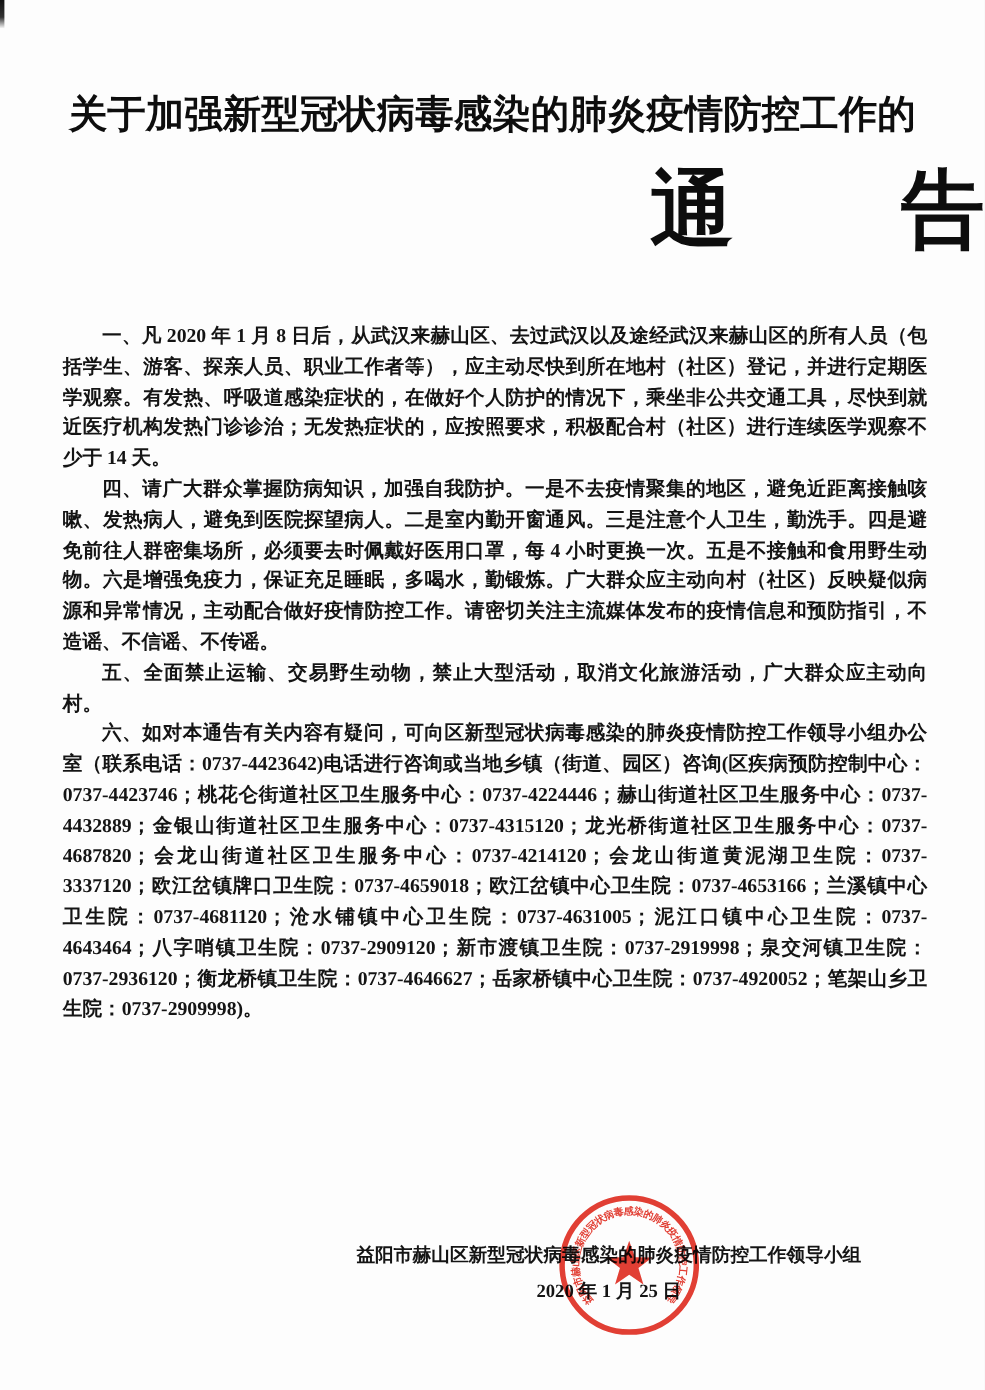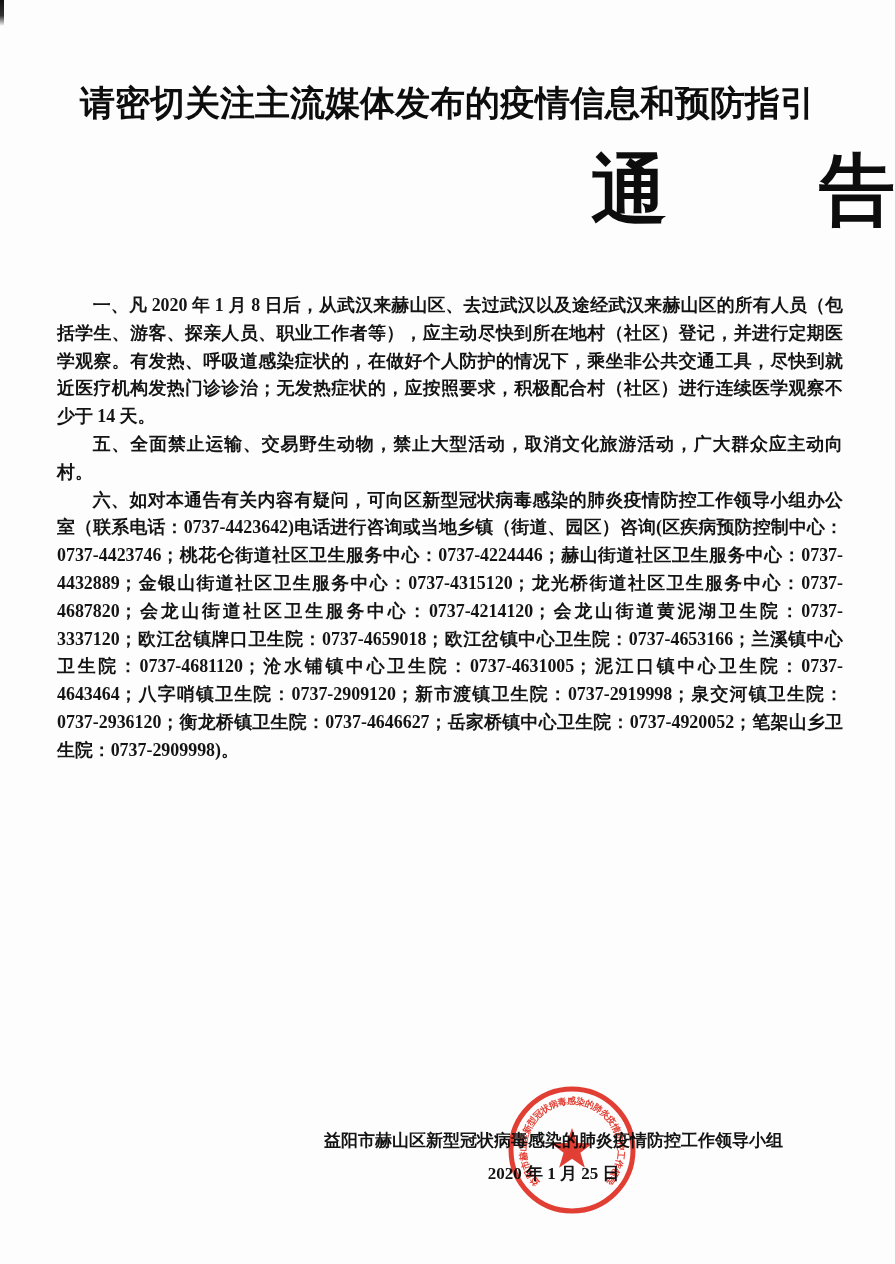--- a/index.html
+++ b/index.html
@@ -53,25 +53,26 @@
     pointer-events:none;
   }
 </style>
 </head>
 <body>
 
 <div class="page">
 
   <div class="scan-mark"></div>
 
-  <div class="title1">请密切关注主流媒体发布的疫情信息和预防指引</div>
+  <div class="title1">关于加强新型冠状病毒感染的肺炎疫情防控工作的</div>
   <div class="title2">通　　告</div>
 
   <div class="body-text">
     <p>一、凡 2020 年 1 月 8 日后，从武汉来赫山区、去过武汉以及途经武汉来赫山区的所有人员（包括学生、游客、探亲人员、职业工作者等），应主动尽快到所在地村（社区）登记，并进行定期医学观察。有发热、呼吸道感染症状的，在做好个人防护的情况下，乘坐非公共交通工具，尽快到就近医疗机构发热门诊诊治；无发热症状的，应按照要求，积极配合村（社区）进行连续医学观察不少于 14 天。</p>
+    <p>四、请广大群众掌握防病知识，加强自我防护。一是不去疫情聚集的地区，避免近距离接触咳嗽、发热病人，避免到医院探望病人。二是室内勤开窗通风。三是注意个人卫生，勤洗手。四是避免前往人群密集场所，必须要去时佩戴好医用口罩，每 4 小时更换一次。五是不接触和食用野生动物。六是增强免疫力，保证充足睡眠，多喝水，勤锻炼。广大群众应主动向村（社区）反映疑似病源和异常情况，主动配合做好疫情防控工作。请密切关注主流媒体发布的疫情信息和预防指引，不造谣、不信谣、不传谣。</p>
     <p>五、全面禁止运输、交易野生动物，禁止大型活动，取消文化旅游活动，广大群众应主动向村。</p>
     <p>六、如对本通告有关内容有疑问，可向区新型冠状病毒感染的肺炎疫情防控工作领导小组办公室（联系电话：0737-4423642)电话进行咨询或当地乡镇（街道、园区）咨询(区疾病预防控制中心：0737-4423746；桃花仑街道社区卫生服务中心：0737-4224446；赫山街道社区卫生服务中心：0737-4432889；金银山街道社区卫生服务中心：0737-4315120；龙光桥街道社区卫生服务中心：0737-4687820；会龙山街道社区卫生服务中心：0737-4214120；会龙山街道黄泥湖卫生院：0737-3337120；欧江岔镇牌口卫生院：0737-4659018；欧江岔镇中心卫生院：0737-4653166；兰溪镇中心卫生院：0737-4681120；沧水铺镇中心卫生院：0737-4631005；泥江口镇中心卫生院：0737-4643464；八字哨镇卫生院：0737-2909120；新市渡镇卫生院：0737-2919998；泉交河镇卫生院：0737-2936120；衡龙桥镇卫生院：0737-4646627；岳家桥镇中心卫生院：0737-4920052；笔架山乡卫生院：0737-2909998)。</p>
   </div>
 
   <div class="signature">
     <div>益阳市赫山区新型冠状病毒感染的肺炎疫情防控工作领导小组</div>
     <div>2020 年 1 月 25 日</div>
   </div>
 
   <svg class="seal" viewBox="0 0 132 132" xmlns="http://www.w3.org/2000/svg">

